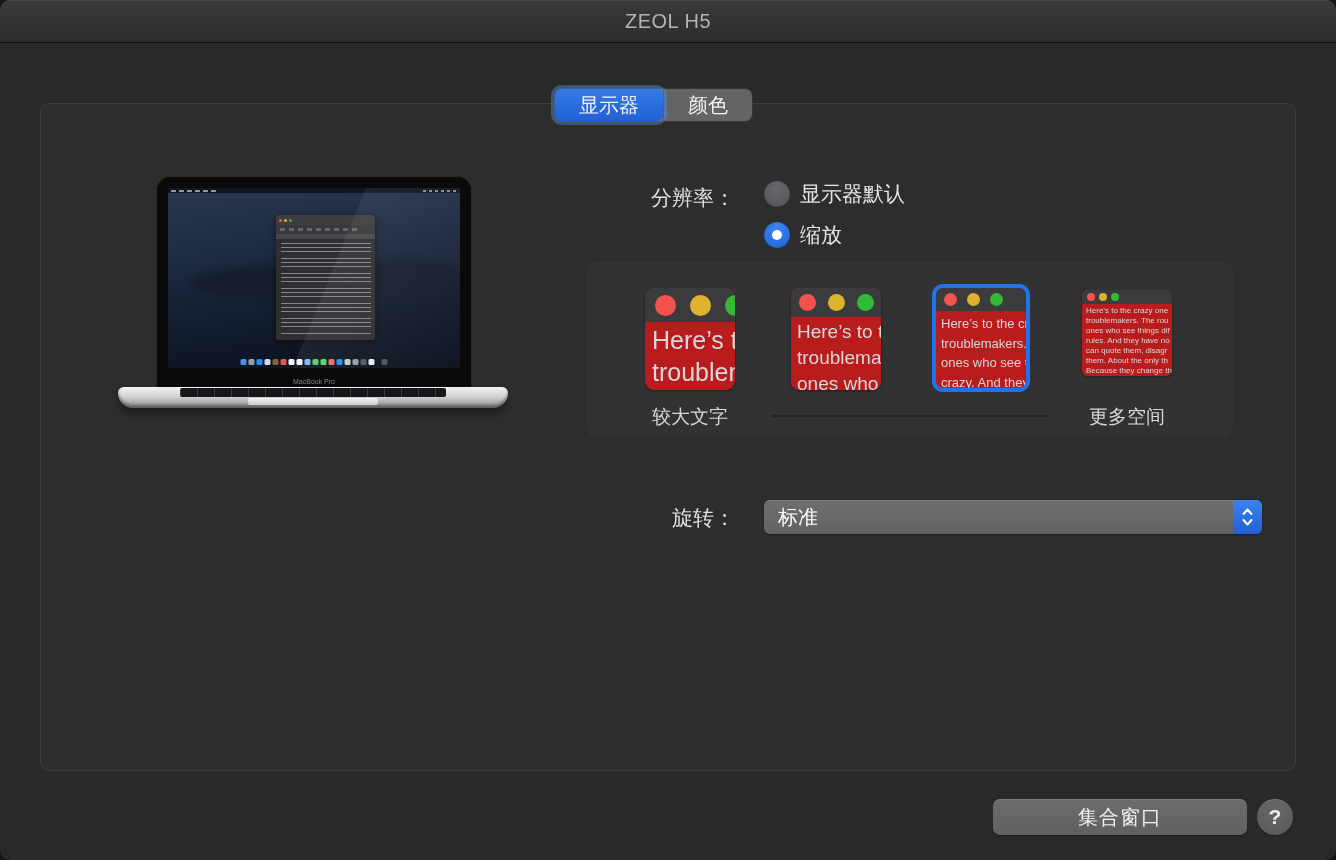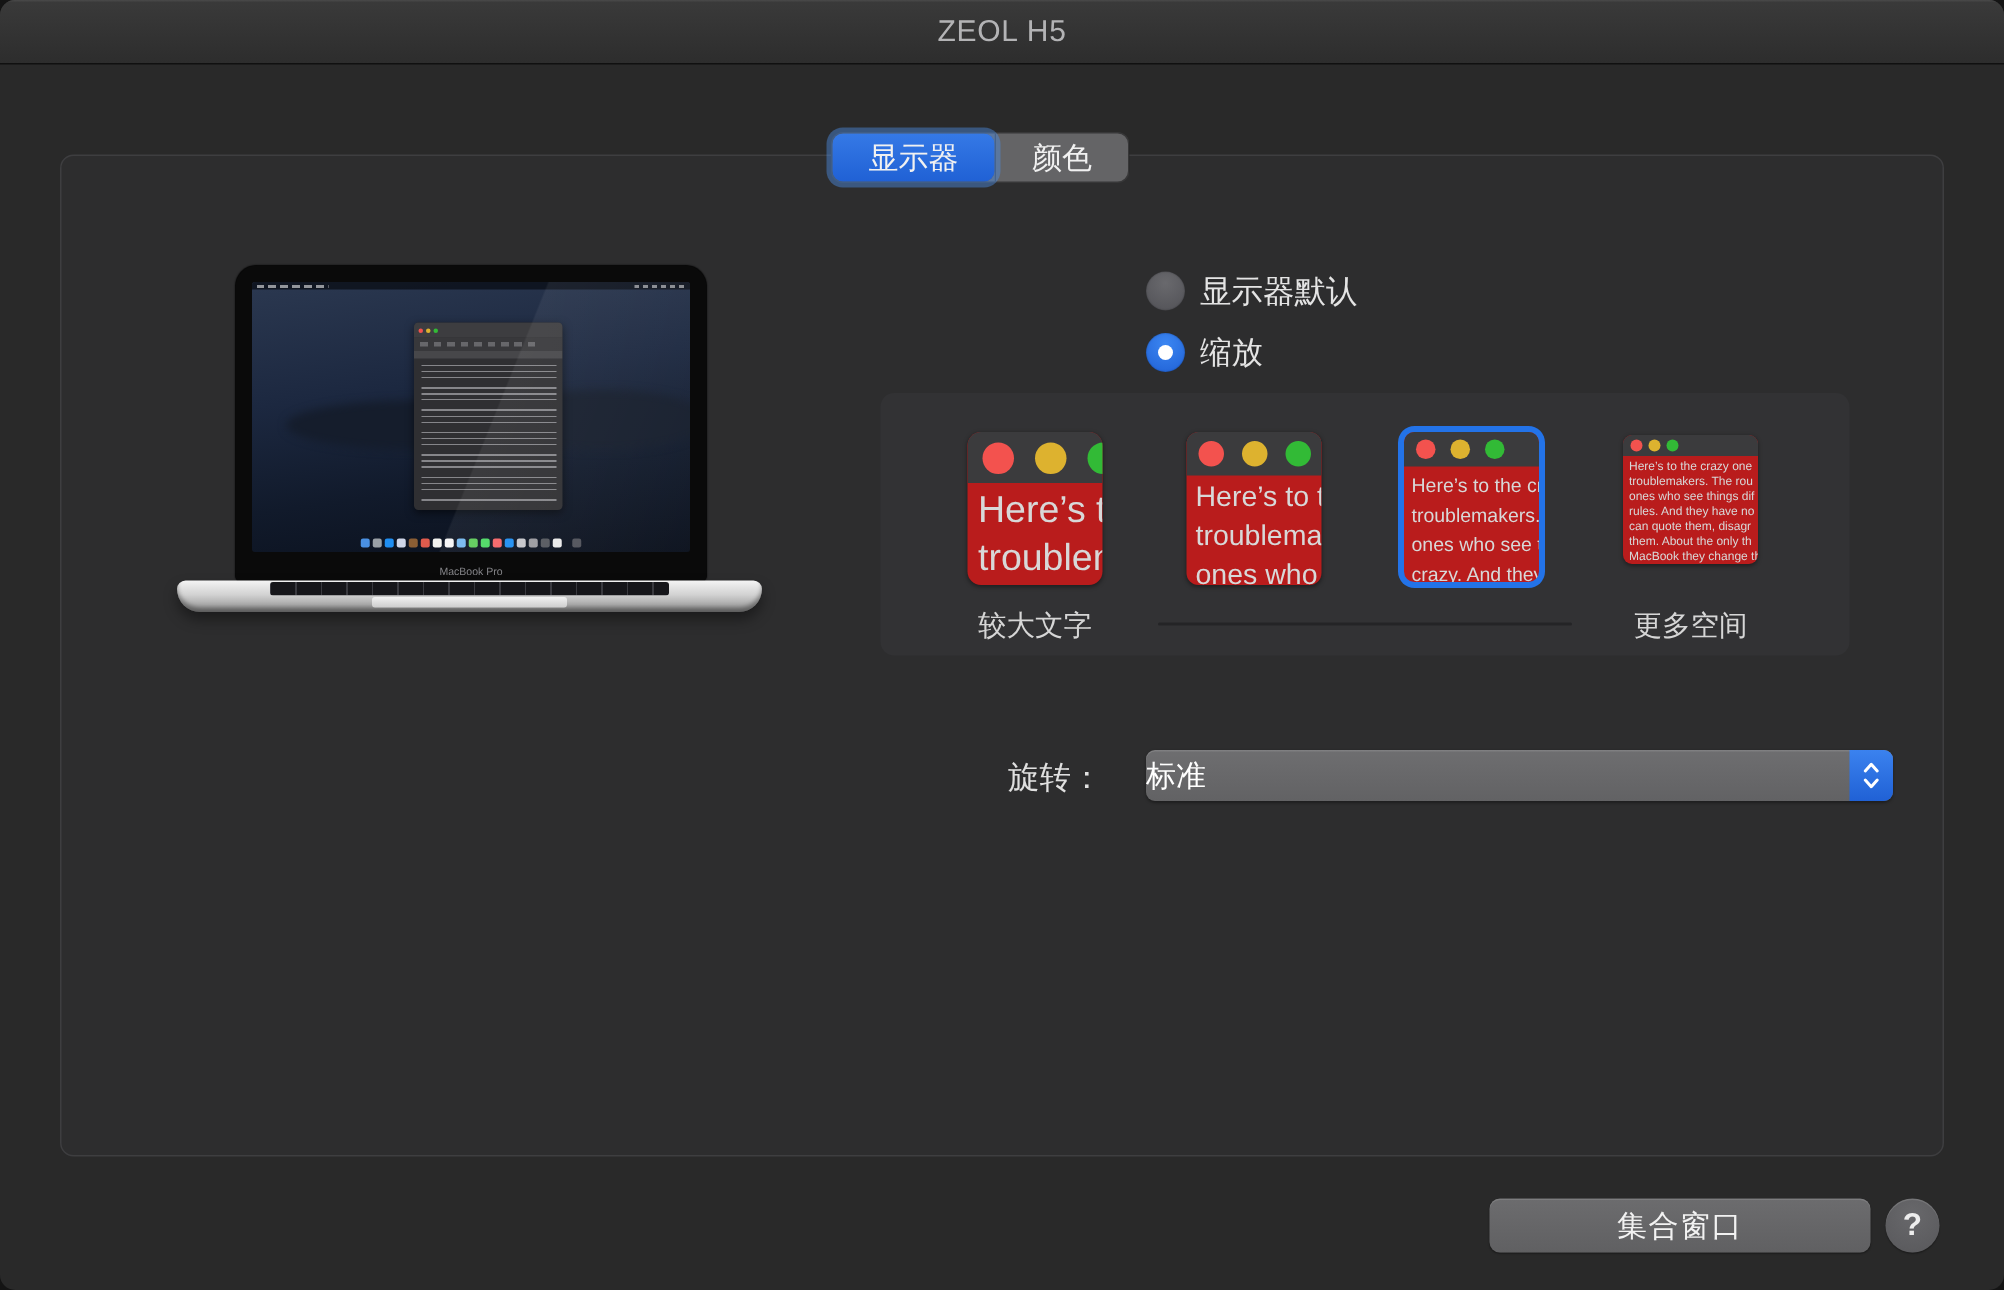--- a/index.html
+++ b/index.html
@@ -83,21 +83,21 @@
   .scale-label.left { left:630px; }
   .scale-label.right { left:1067px; }
   .scale-divider { position:absolute; left:772px; top:415px; width:276px; height:2px;
     background:#242426; border-radius:1px; }
 
   
   .dropdown { position:absolute; left:764px; top:500px; width:498px; height:34px;
     background:linear-gradient(#6e6e70,#626264); border-radius:6px;
     box-shadow:0 1px 2px rgba(0,0,0,.35), inset 0 1px 0 rgba(255,255,255,.12);
     display:flex; align-items:center; }
-  .dropdown .value { color:#ffffff; font-size:20px; flex:1; }
+  .dropdown .value { color:#ffffff; font-size:20px; padding-left:14px; flex:1; }
   .dropdown .cap { width:29px; height:34px; border-radius:0 6px 6px 0;
     background:linear-gradient(#3b82ef,var(--accent-blue,#1c5fd1));
     display:flex; align-items:center; justify-content:center; }
 
   
   .gather-btn { position:absolute; left:973px; top:799px; width:254px; height:36px;
     background:linear-gradient(#6c6c6e,#606062); border:none; border-radius:7px;
     color:#f2f2f2; font-size:20px; letter-spacing:1px;
     box-shadow:inset 0 1px 0 rgba(255,255,255,.12), 0 1px 1px rgba(0,0,0,.3);
     font-family:inherit;margin-left:20px; }
@@ -211,20 +211,21 @@
       <div class="kb"></div>
       <div class="trackpad"></div>
     </div>
   </div>
 
   <div class="tabgroup">
     <div class="tab first selected">显示器</div>
     <div class="tab last">颜色</div>
   </div>
 
+  <div class="field-label res-label">分辨率：</div>
   <div class="radio-row" style="top:181px">
     <div class="radio"></div>
     <div class="label">显示器默认</div>
   </div>
   <div class="radio-row" style="top:222px">
     <div class="radio on"></div>
     <div class="label">缩放</div>
   </div>
 
   <div class="scalebox"></div>
@@ -274,21 +275,21 @@
       <div class="dot y"></div>
       <div class="dot g"></div>
     </div>
     <div class="body">
       <div>Here’s to the crazy one</div>
       <div>troublemakers. The rou</div>
       <div>ones who see things dif</div>
       <div>rules. And they have no</div>
       <div>can quote them, disagr</div>
       <div>them. About the only th</div>
-      <div>MacBook they change th</div>
+      <div>Because they change th</div>
     </div>
   </div>
 
   <div class="scale-label left">较大文字</div>
   <div class="scale-divider"></div>
   <div class="scale-label right">更多空间</div>
 
   <div class="field-label rot-label">旋转：</div>
   <div class="dropdown">
     <div class="value">标准</div>

